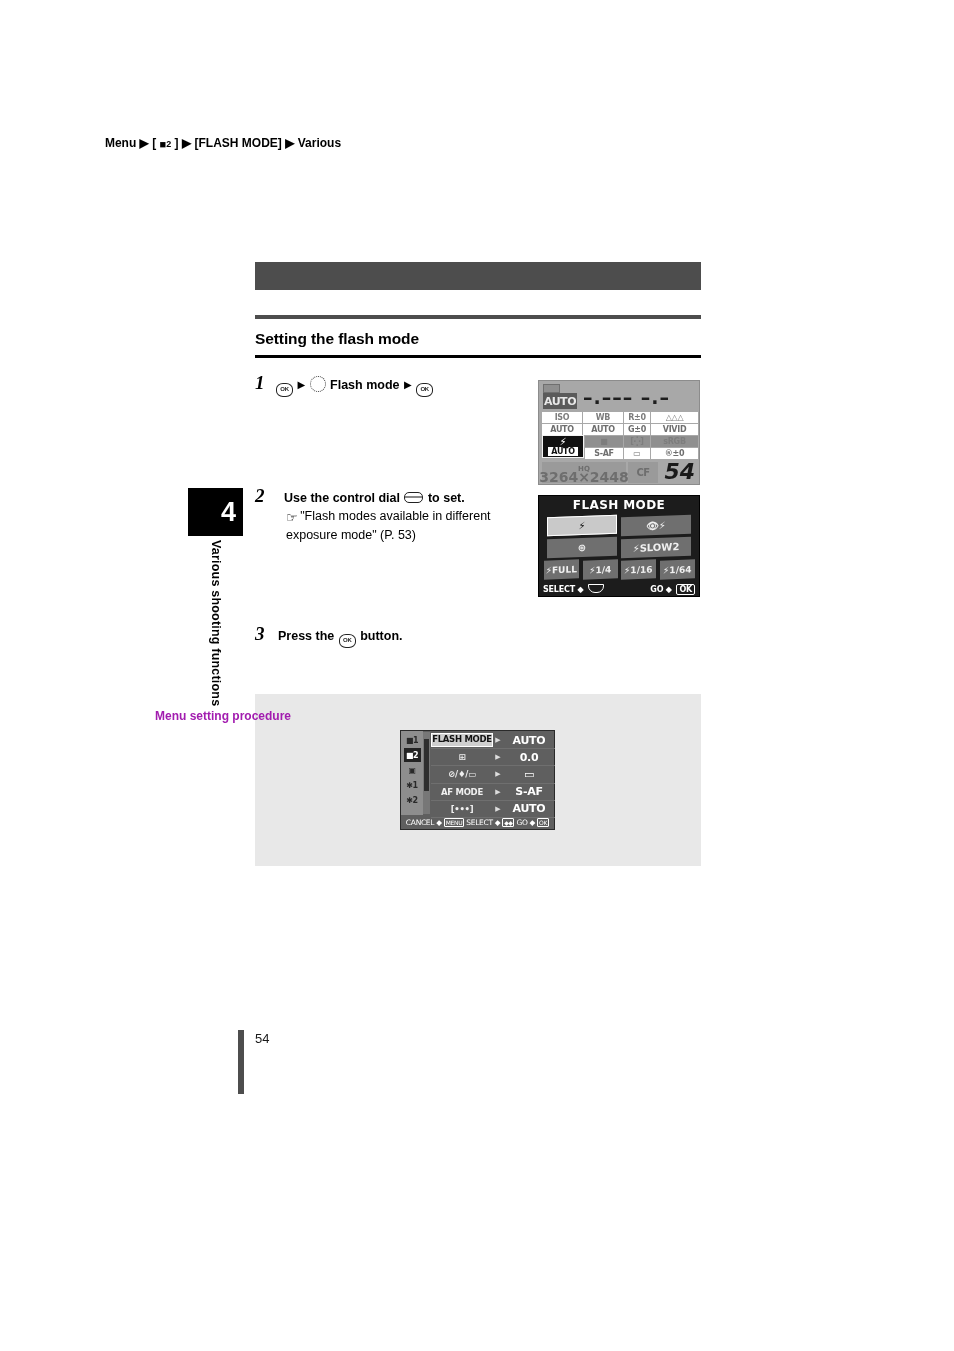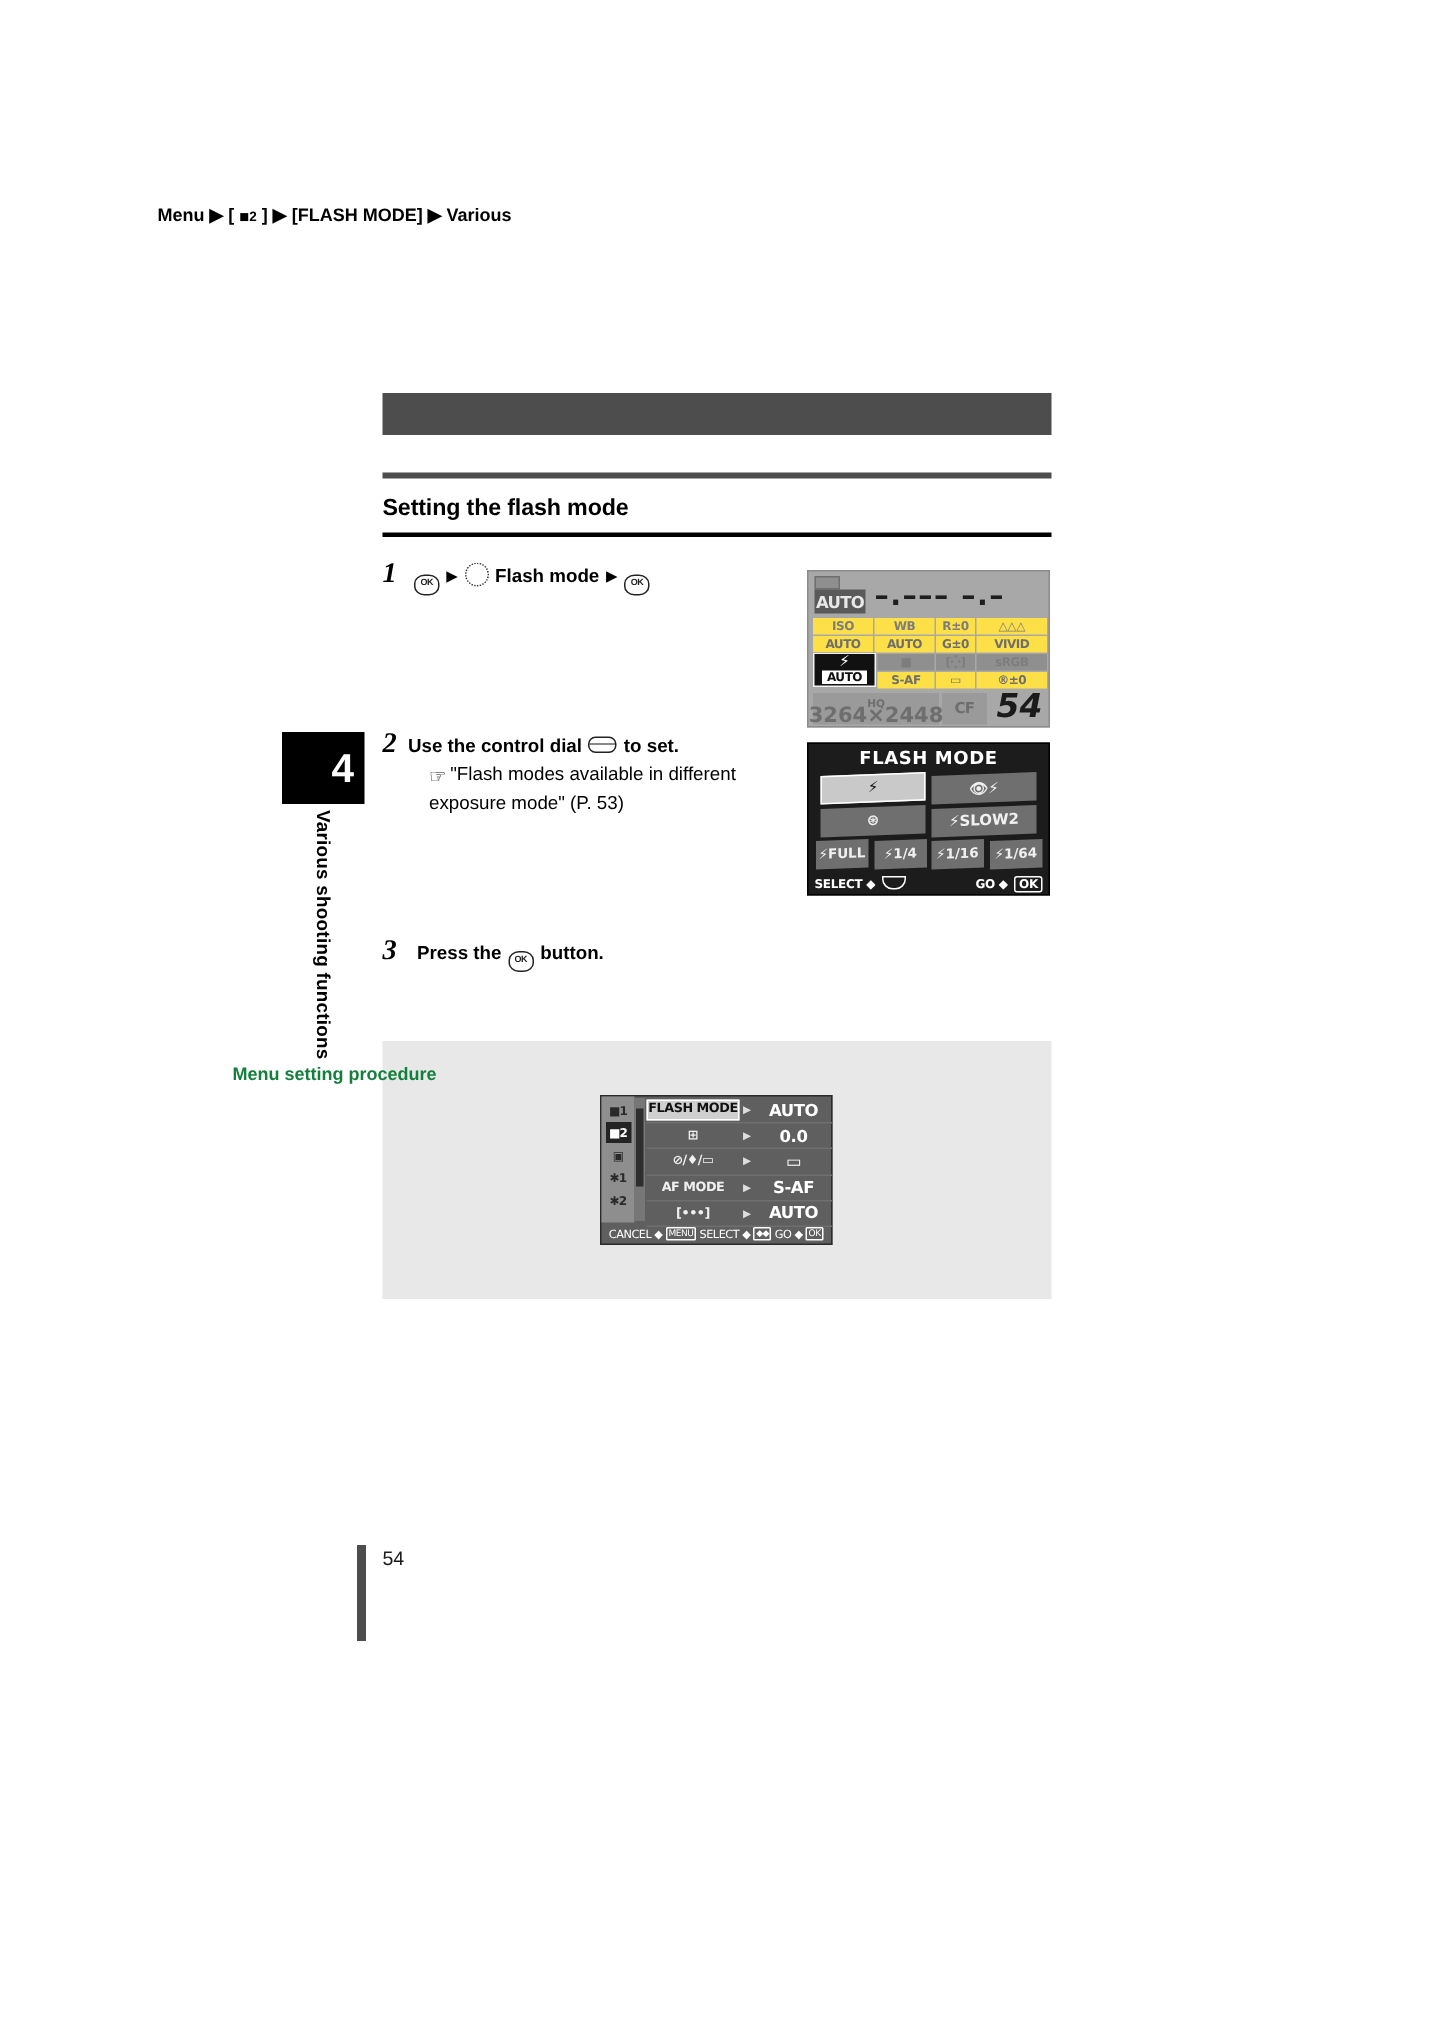--- a/index.html
+++ b/index.html
@@ -104,21 +104,21 @@
   .lcd-dashes {
     position:absolute; left:44px; top:6px; width:112px; height:20px;
     color:#1e1e1e; font-size:19px; font-weight:bold; letter-spacing:1px;
     white-space:nowrap; overflow:hidden; line-height:20px;
   }
   .lcd-grid {
     position:absolute; left:3px; top:31px; width:156px; height:46px;
   }
   .cellrow { display:flex; gap:1px; margin-bottom:1px; }
   .cell {
-    background:#fde047; color:#7d7d7d; font-size:8px; font-weight:bold;
+    background:#ffffff; color:#7d7d7d; font-size:8px; font-weight:bold;
     display:flex; align-items:center; justify-content:center;
     height:11px; box-sizing:border-box; letter-spacing:-.3px;
     white-space:nowrap; overflow:hidden;
   }
   .cell.sub { color:#6e6e6e; }
   .cell.dark { background:#8f8f8f; }
   .lcd-flashsel {
     position:absolute; left:3px; top:54px; width:42px; height:23px;
     background:#111; border:1.2px solid #f2f2f2; box-sizing:border-box;
     display:flex; flex-direction:column; align-items:center; justify-content:center;
@@ -186,21 +186,21 @@
     border-radius:0 0 7px 7px; vertical-align:-1px; margin-left:2px;
   }
 
   
   .proc-panel {
     position:absolute; left:255px; top:694px; width:446px; height:172px;
     background:#e8e8e8;
   }
   .proc-title {
     position:absolute; left:0; top:15px; width:446px; text-align:center;
-    font-size:12px; font-weight:bold; color:#15803d;
+    font-size:12px; font-weight:bold; color:#a21caf;
   }
   .proc-caption {
     position:absolute; left:0; top:136px; width:446px; text-align:center;
     font-size:12px; font-weight:bold; color:#000;
   }
   .cam2 {
     display:inline-block; font-size:11px; vertical-align:-1px;
   }
 
   
@@ -340,21 +340,21 @@
       <div class="lcd-hq">
         <span>HQ</span>
         <span class="big">3264×2448</span>
       </div>
       <div class="lcd-cf">CF</div>
       <div class="lcd-frames">54</div>
     </div>
   </div>
 
   <div class="step-num" style="left:255px; top:485px;">2</div>
-  <div class="step" style="left:272px; top:488px; width:260px;">
+  <div class="step" style="left:284px; top:488px; width:260px;">
     <span class="step-head">Use the control dial</span>
     <span class="ic ic-dial"></span>
     <span class="step-head">to set.</span>
   </div>
   <div class="step step-body" style="left:286px; top:508px; width:232px;">
     <span class="ic-hand">☞</span>
     <span>"Flash modes available in different exposure mode" (P. 53)</span>
   </div>
 
   <div class="fms">

